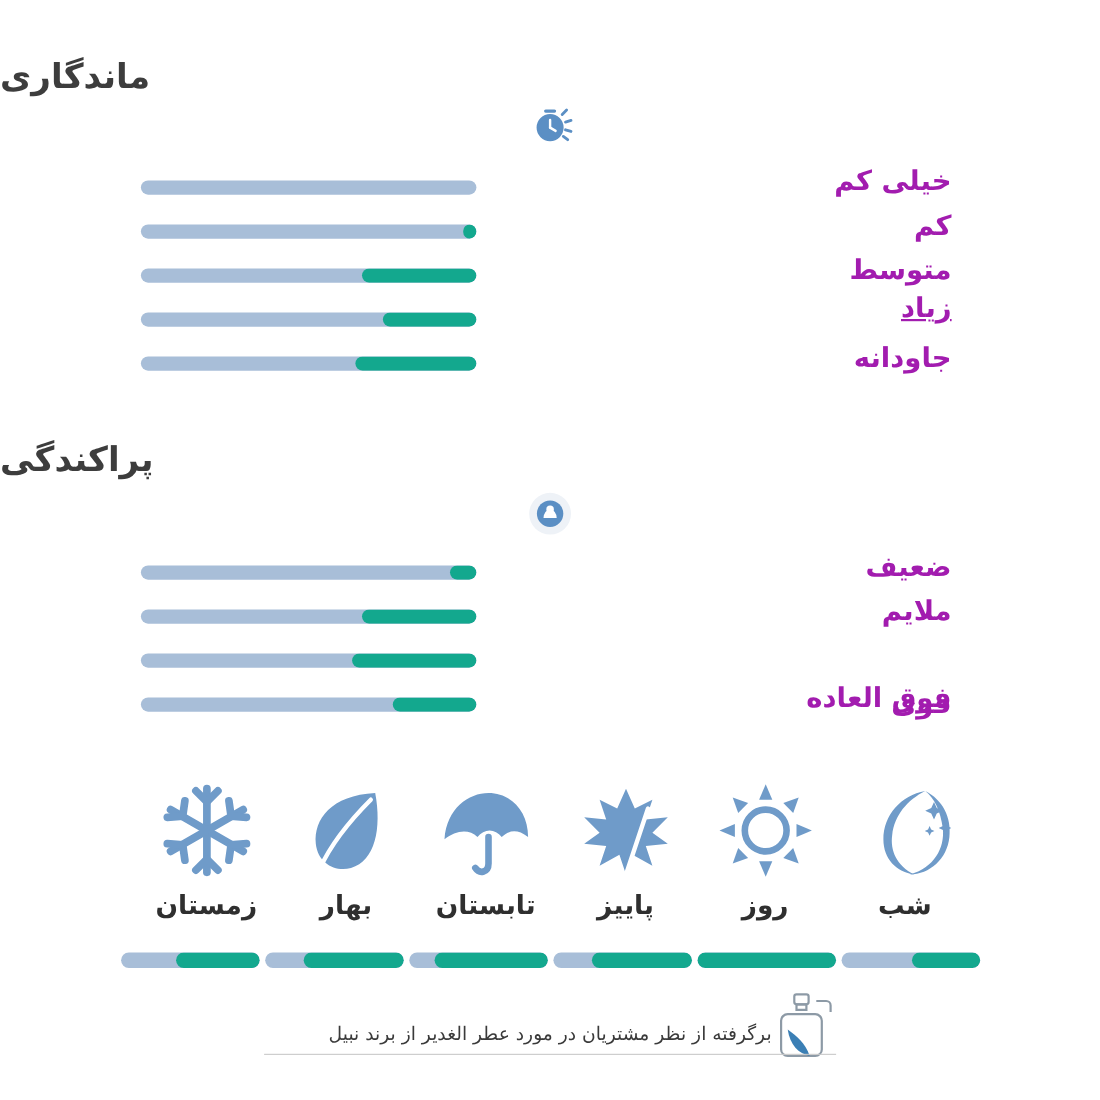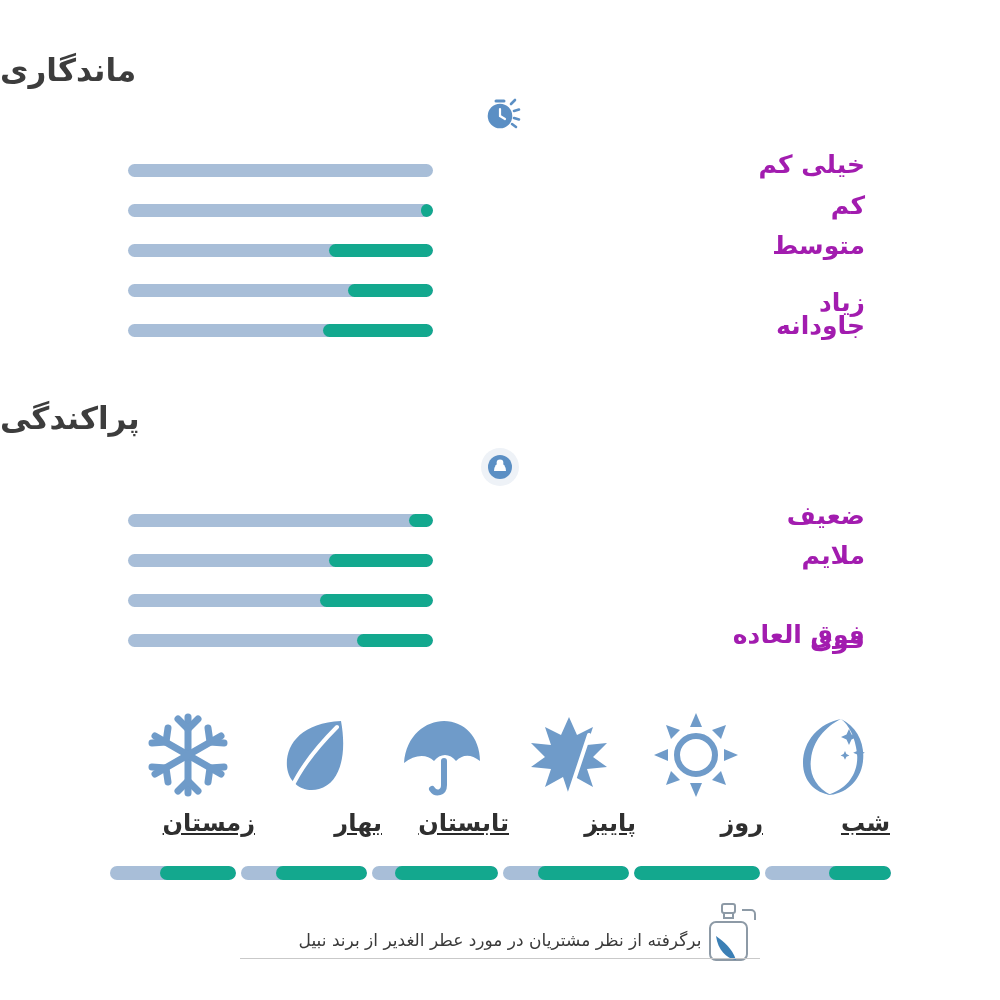--- a/index.html
+++ b/index.html
@@ -66,22 +66,21 @@
     font-size: 25px;
     font-weight: bold;
     color: #a21caf;
     white-space: nowrap;
     line-height: 1;
   }
 
   
   .season-item {
     position: absolute;
-    text-align: right;
-    text-decoration: underline;
+    text-align: center;
   }
   .season-icon {
     height: 100px;
     display: flex;
     align-items: center;
     justify-content: center;
   }
   .season-label {
     font-size: 24px;
     font-weight: bold;
@@ -138,21 +137,21 @@
         <path d="M36 19 l5 -1.5"></path>
         <path d="M36 26 l5 1.5"></path>
         <path d="M34 32 l4 3"></path>
       </g>
     </svg>
   </div>
 
   <div class="bar-label" style="top:152px; right:135px;">خیلی کم</div>
   <div class="bar-label" style="top:193px; right:135px;">کم</div>
   <div class="bar-label" style="top:233px; right:135px;">متوسط</div>
-  <div class="bar-label" style="top:290px; right:135px;">زیاد</div>
+  <div class="bar-label" style="top:267px; right:135px;text-decoration:underline;">زیاد</div>
   <div class="bar-label" style="top:313px; right:135px;margin-left:28px;">جاودانه</div>
 
   <div class="bar-row" style="top:157px; left:128px; width:305px;">
     <div class="bar-track" style="width: 305px; background: rgb(168, 190, 216);">
       <div class="bar-fill" style="width: 0%; background: rgb(19, 168, 142);"></div>
     </div>
   </div>
   <div class="bar-row" style="top:197px; left:128px; width:305px;">
     <div class="bar-track" style="width: 305px; background: rgb(168, 190, 216);">
       <div class="bar-fill" style="width: 4%; background: rgb(19, 168, 142);"></div>

